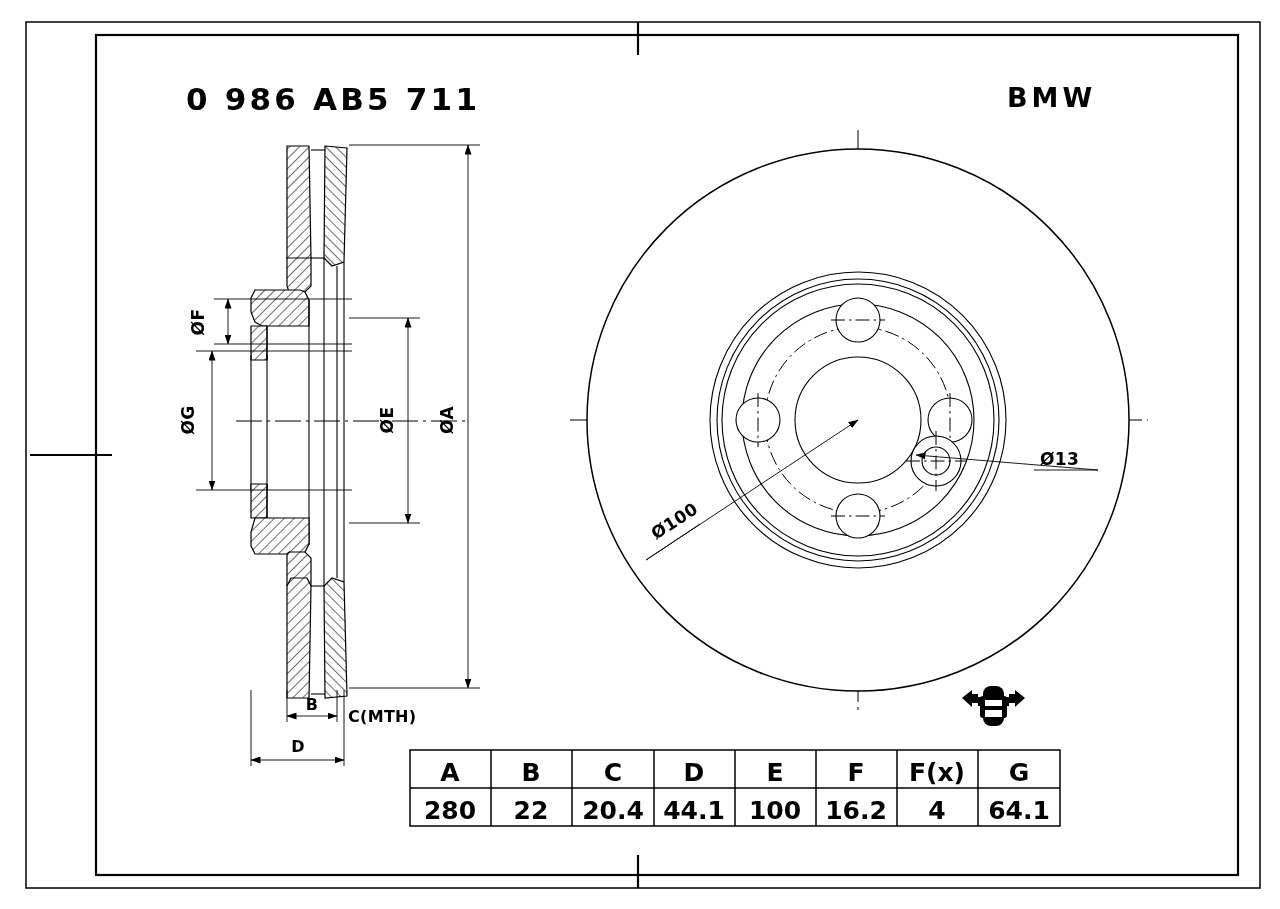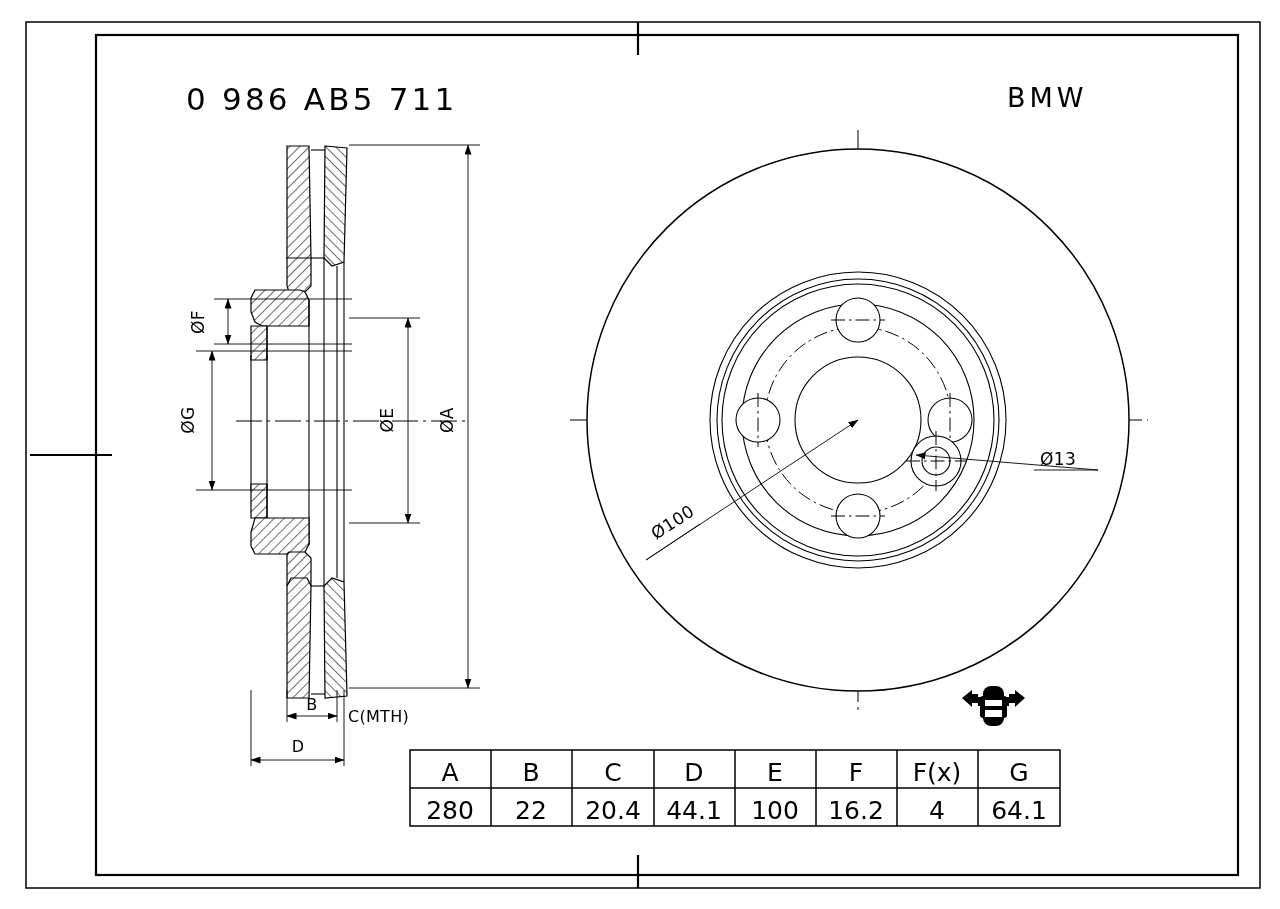--- a/index.html
+++ b/index.html
@@ -12,20 +12,21 @@
     width: 1280px;
     height: 909px;
     overflow: hidden;
     font-family: "DejaVu Sans", sans-serif;
   }
   #sheet {
     position: relative;
     width: 1176px;
     height: 909px;
     background: #a16207;
+    font-weight: bold;
   }
   #sheet svg {
     position: absolute;
     top: 0;
     left: 0;
     display: block;
   }
   text {
     font-family: "DejaVu Sans", sans-serif;
     fill: #000000;

